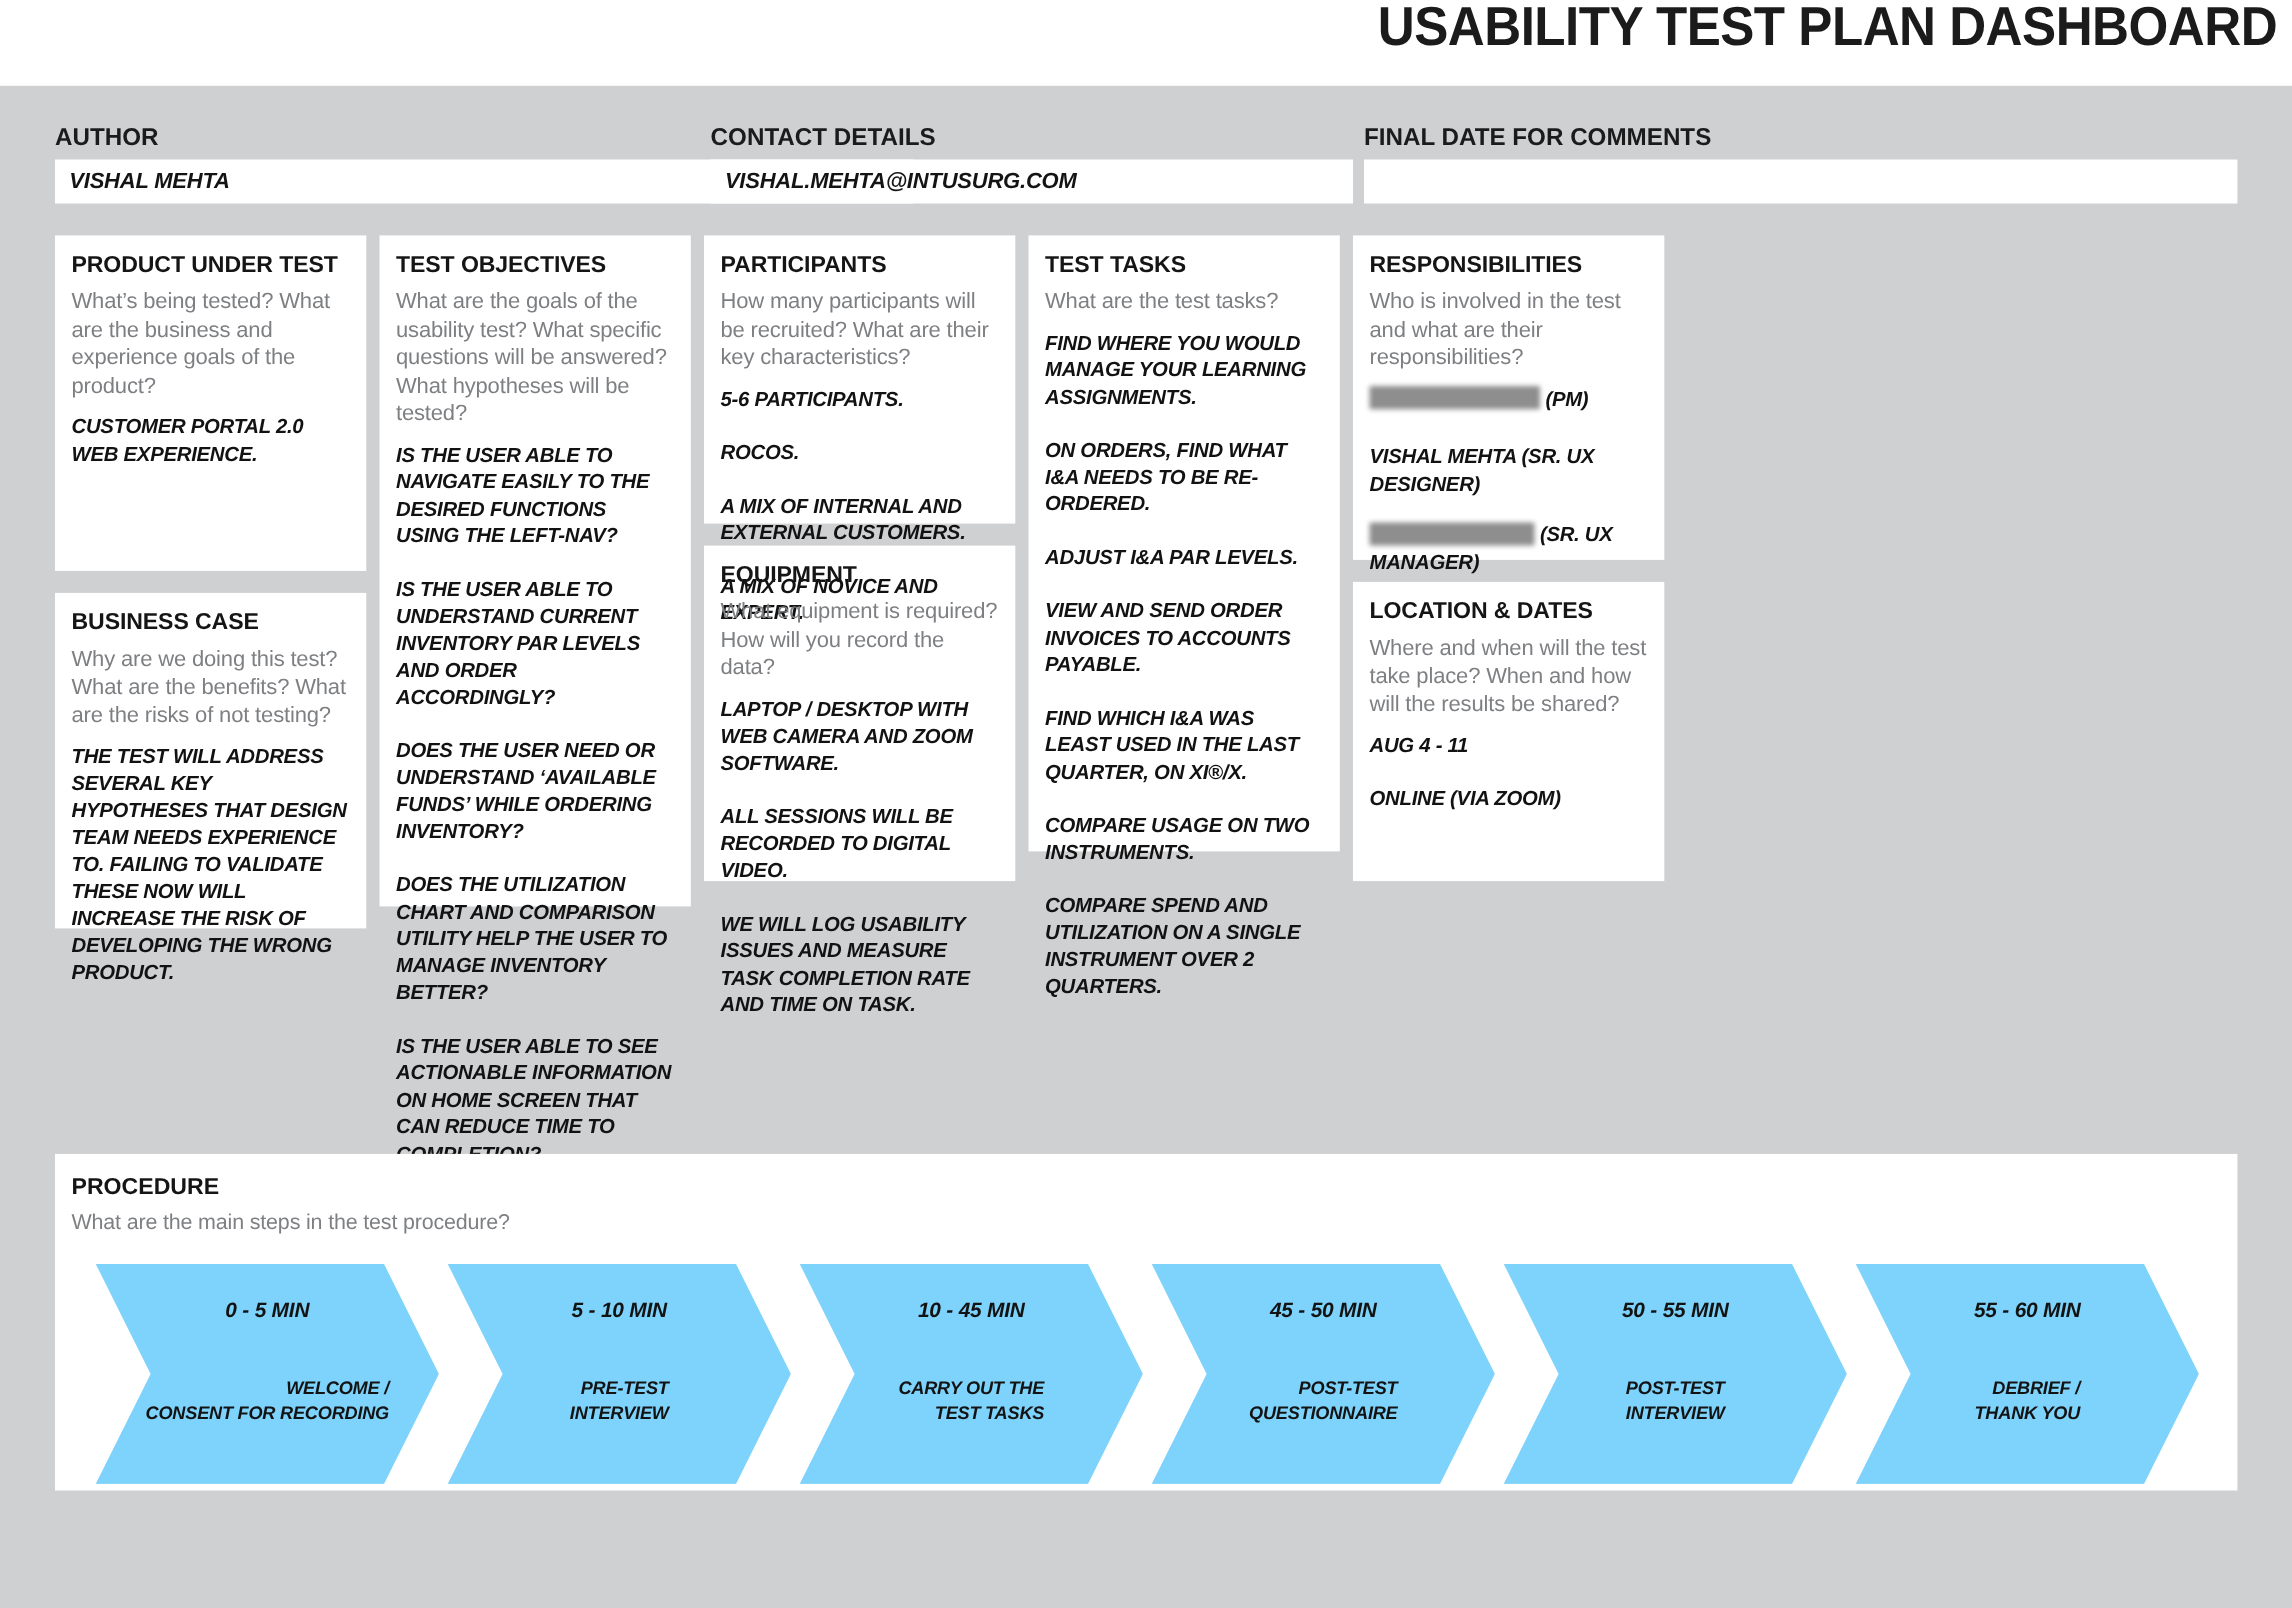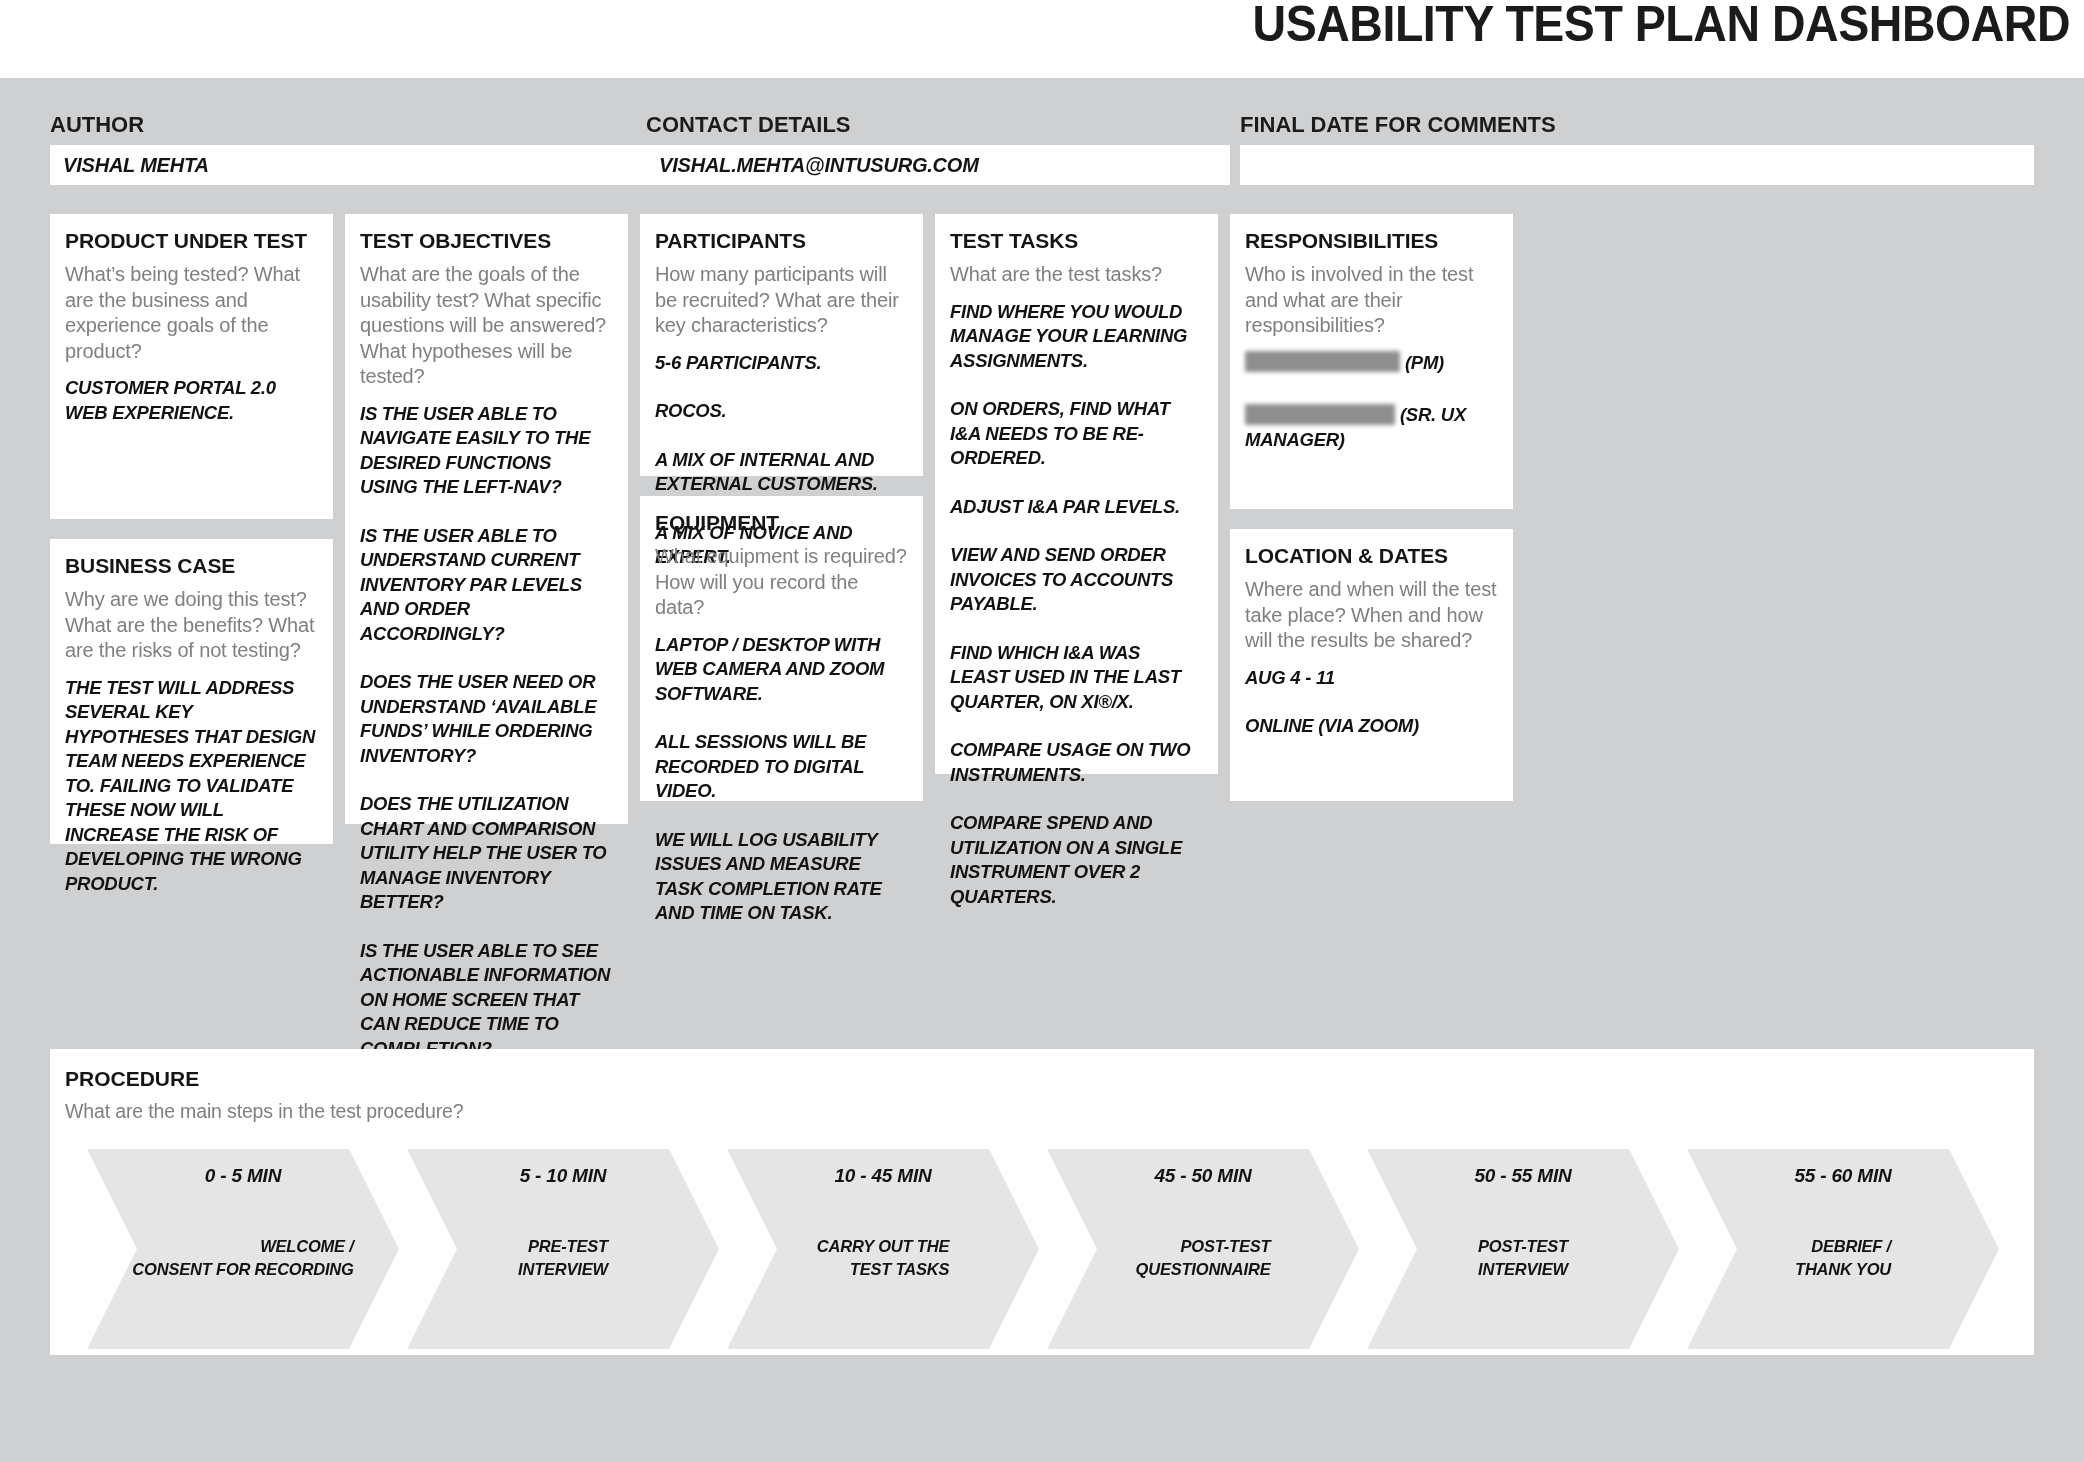--- a/index.html
+++ b/index.html
@@ -173,27 +173,27 @@
   }
   .chevrons {
     position: relative;
     height: 200px;
   }
   .chev {
     position: absolute;
     top: 0;
     width: 312px;
     height: 200px;
-    background: #e5e5e5;
+    background: #7dd3fc;
     clip-path: polygon(0 0, 84% 0, 100% 50%, 84% 100%, 0 100%, 16% 50%);
     display: flex;
     flex-direction: column;
     align-items: center;
     justify-content: flex-start;
-    padding-top: 16px;
+    padding-top: 32px;
   }
   .chev-time {
     font-size: 19px;
     font-weight: 700;
     font-style: italic;
     color: #131313;
     letter-spacing: -0.2px;
     white-space: nowrap;
   }
   .chev-desc {
@@ -322,20 +322,21 @@
     </div>
   </div>
 
   <div class="col c5">
 
     <div class="card h-resp">
       <div class="card-title">RESPONSIBILITIES</div>
       <div class="card-prompt">Who is involved in the test and what are their responsibilities?</div>
       <div class="card-body" id="resp-list">
           <div class="entry" style="margin-bottom: 28px;"><span class="redact" style="width: 155px;"></span><span> (PM)</span></div>
+          <div class="entry" style="margin-bottom: 22px;"><span>VISHAL MEHTA </span><span>(SR. UX DESIGNER)</span></div>
           <div class="entry"><span class="redact" style="width: 150px;"></span><span> (SR. UX MANAGER)</span></div>
         </div>
     </div>
 
     <div class="gap"></div>
 
     <div class="card h-loc">
       <div class="card-title">LOCATION &amp; DATES</div>
       <div class="card-prompt">Where and when will the test take place? When and how will the results be shared?</div>
       <div class="card-body">

